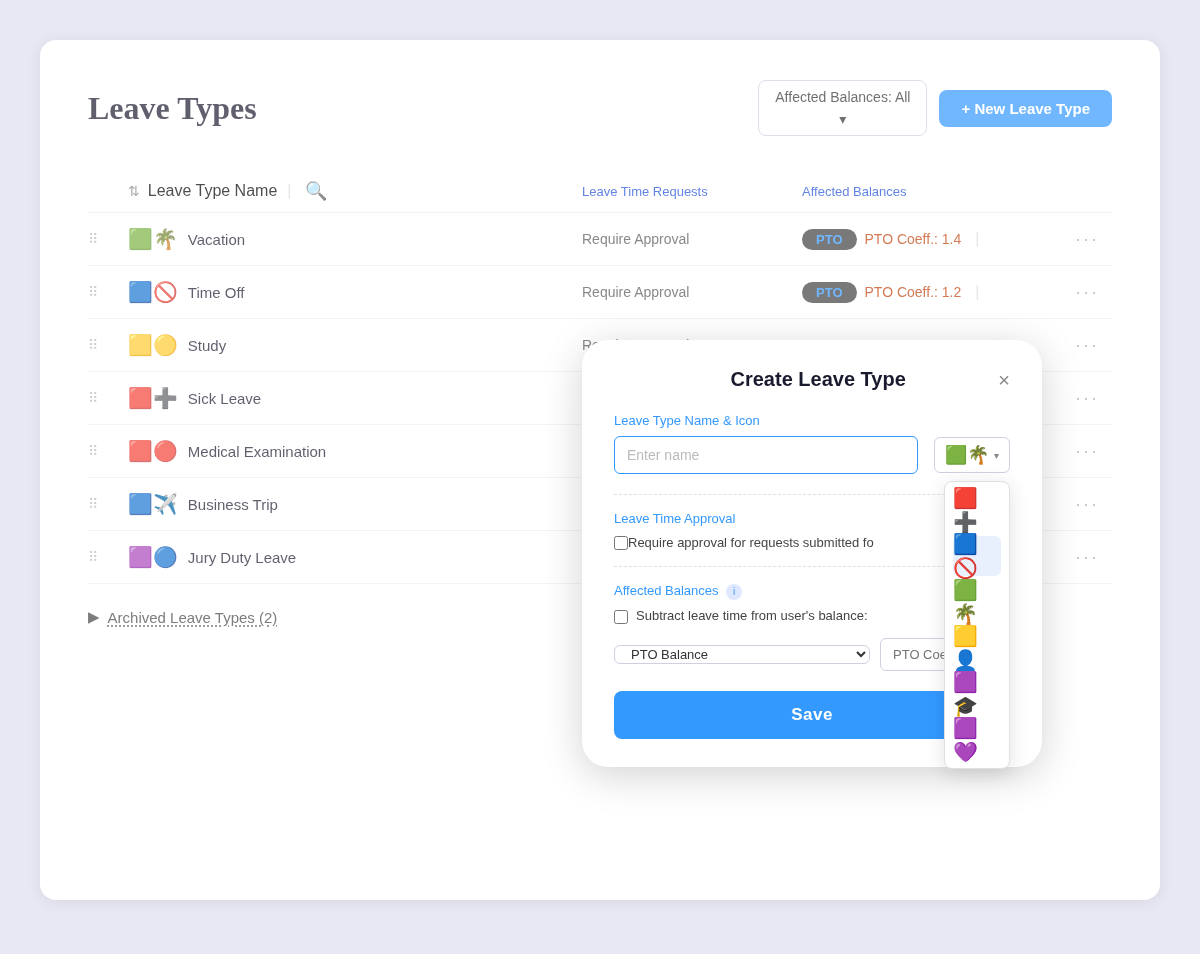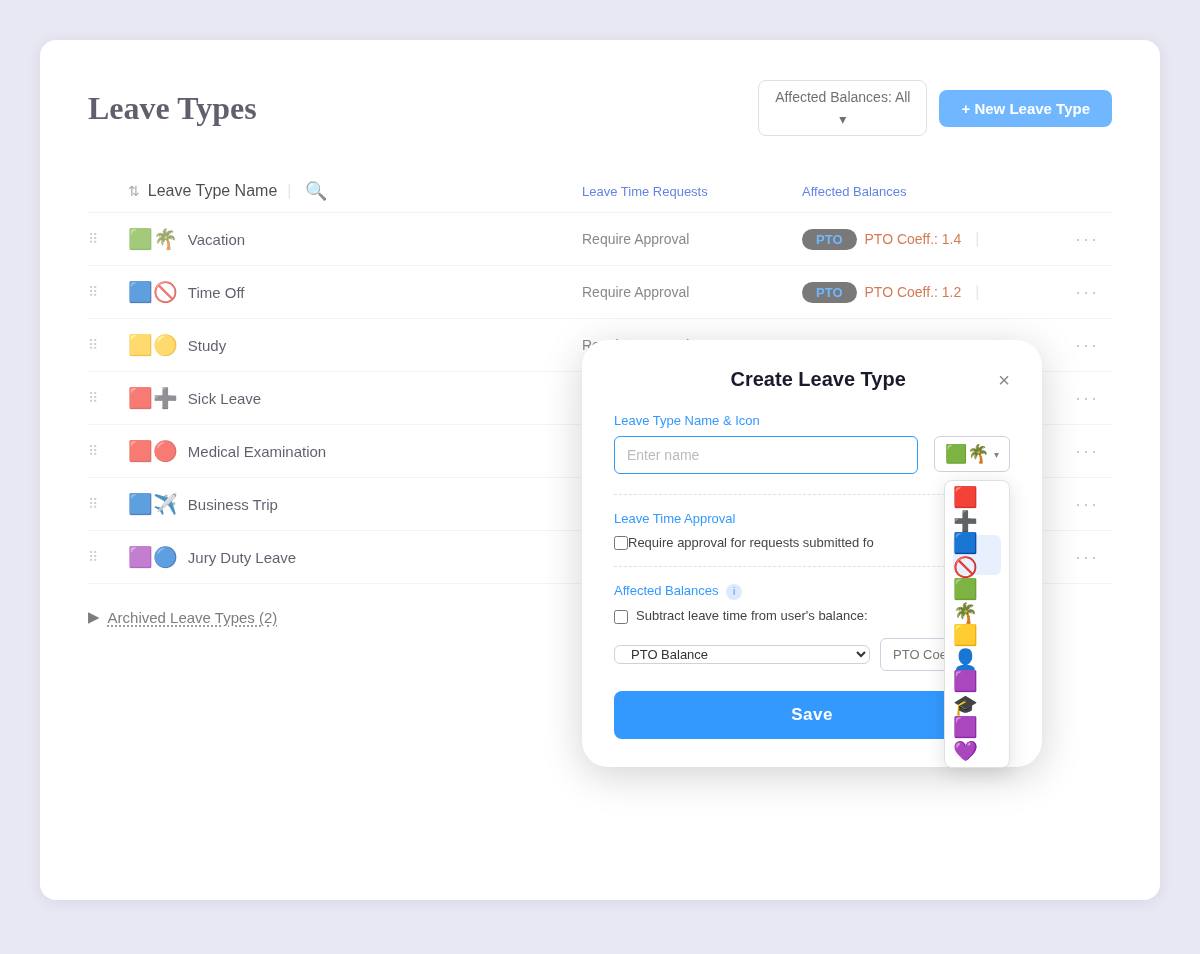--- a/index.html
+++ b/index.html
@@ -214,20 +214,21 @@
       color: #3399ff;
       font-weight: 400;
       margin-bottom: 8px;
       display: block;
     }
     .name-icon-row {
       display: flex;
       gap: 16px;
       margin-bottom: 20px;
       position: relative;
+      align-items: center;
     }
     .name-input {
       flex: 1;
       border: 1.5px solid #3399ff;
       border-radius: 6px;
       padding: 10px 12px;
       font-size: 14px;
       outline: none;
       color: #333;
     }

